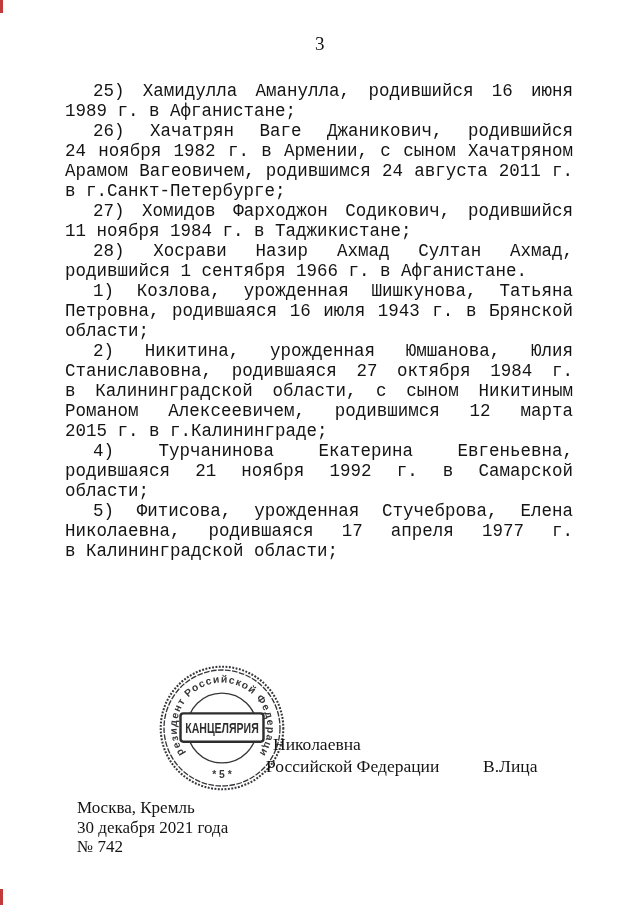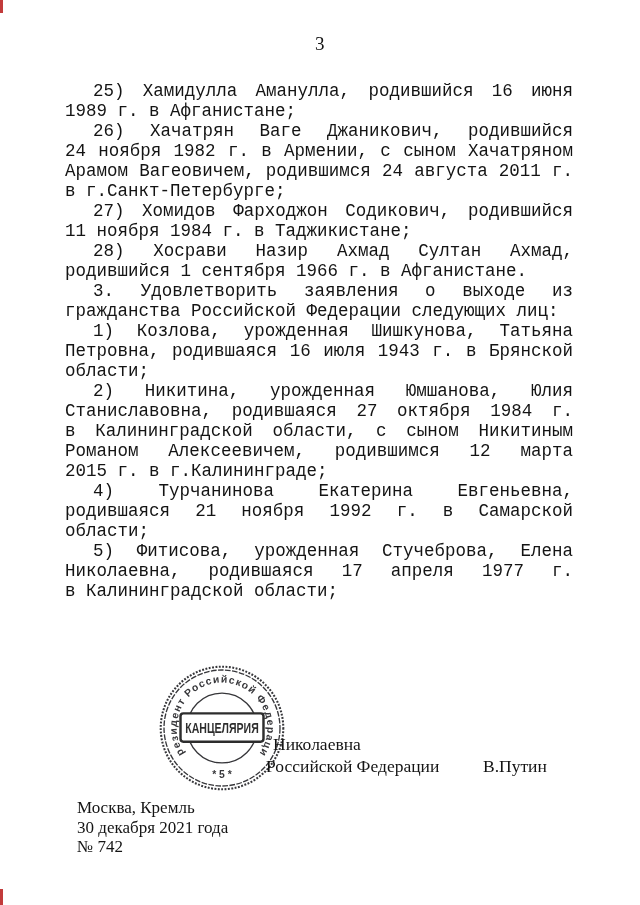--- a/index.html
+++ b/index.html
@@ -44,21 +44,20 @@
   <div class="edge-mark top"></div>
   <div class="edge-mark bottom"></div>
 
   <div class="pagenum">3</div>
 
   <div class="body-text">
     <p>25) Хамидулла Аманулла, родившийся 16&nbsp;июня 1989&nbsp;г. в&nbsp;Афганистане;</p>
     <p>26) Хачатрян Ваге Джаникович, родившийся 24&nbsp;ноября 1982&nbsp;г. в&nbsp;Армении, с сыном Хачатряном Арамом Вагеовичем, родившимся 24&nbsp;августа 2011&nbsp;г. в&nbsp;г.Санкт-Петербурге;</p>
     <p>27) Хомидов Фарходжон Содикович, родившийся 11&nbsp;ноября 1984&nbsp;г. в&nbsp;Таджикистане;</p>
     <p>28) Хосрави Назир Ахмад Султан Ахмад, родившийся 1&nbsp;сентября 1966&nbsp;г. в&nbsp;Афганистане.</p>
-    <p>3. Удовлетворить заявления о выходе из гражданства Российской Федерации следующих лиц:</p>
     <p>1) Козлова, урожденная Шишкунова, Татьяна Петровна, родившаяся 16&nbsp;июля 1943&nbsp;г. в&nbsp;Брянской области;</p>
     <p>2) Никитина, урожденная Юмшанова, Юлия Станиславовна, родившаяся 27&nbsp;октября 1984&nbsp;г. в&nbsp;Калининградской области, с сыном Никитиным Романом Алексеевичем, родившимся 12&nbsp;марта 2015&nbsp;г. в&nbsp;г.Калининграде;</p>
     <p>4) Турчанинова Екатерина Евгеньевна, родившаяся 21&nbsp;ноября 1992&nbsp;г. в&nbsp;Самарской области;</p>
     <p>5) Фитисова, урожденная Стучеброва, Елена Николаевна, родившаяся 17&nbsp;апреля 1977&nbsp;г. в&nbsp;Калининградской области;</p>
   </div>
 
   <svg class="stamp" width="132" height="132" viewBox="0 0 140 140" aria-hidden="true">
     <circle cx="70" cy="70" r="65" fill="none" stroke="#26262a" stroke-width="2.2" stroke-dasharray="2 1.6"></circle>
     <circle cx="70" cy="70" r="61.5" fill="none" stroke="#26262a" stroke-width="1.4" stroke-dasharray="6 1.5"></circle>
     <circle cx="70" cy="70" r="37" fill="none" stroke="#26262a" stroke-width="1.4"></circle>
@@ -66,21 +65,21 @@
     <text class="ring-text" text-anchor="middle">
       <textPath href="#stampArc" startOffset="50%">Президент Российской Федерации</textPath>
     </text>
     <text class="bottom-mark" x="70" y="123" text-anchor="middle">* 5 *</text>
     <rect x="26" y="54.5" width="88" height="30" rx="3" fill="#ffffff" stroke="#1c1c1c" stroke-width="2.6"></rect>
     <text class="center-label" x="70" y="75.5" text-anchor="middle" textLength="78" lengthAdjust="spacingAndGlyphs">КАНЦЕЛЯРИЯ</text>
   </svg>
 
   <div class="sig sig-line1">Николаевна</div>
   <div class="sig sig-line2">Российской Федерации</div>
-  <div class="sig sig-name">В.Путин</div>
+  <div class="sig sig-name">В.Лица</div>
 
   <div class="footer">
     <div>Москва, Кремль</div>
     <div>30 декабря 2021 года</div>
     <div>№ 742</div>
   </div>
 
 </div>
 
 </body></html>

